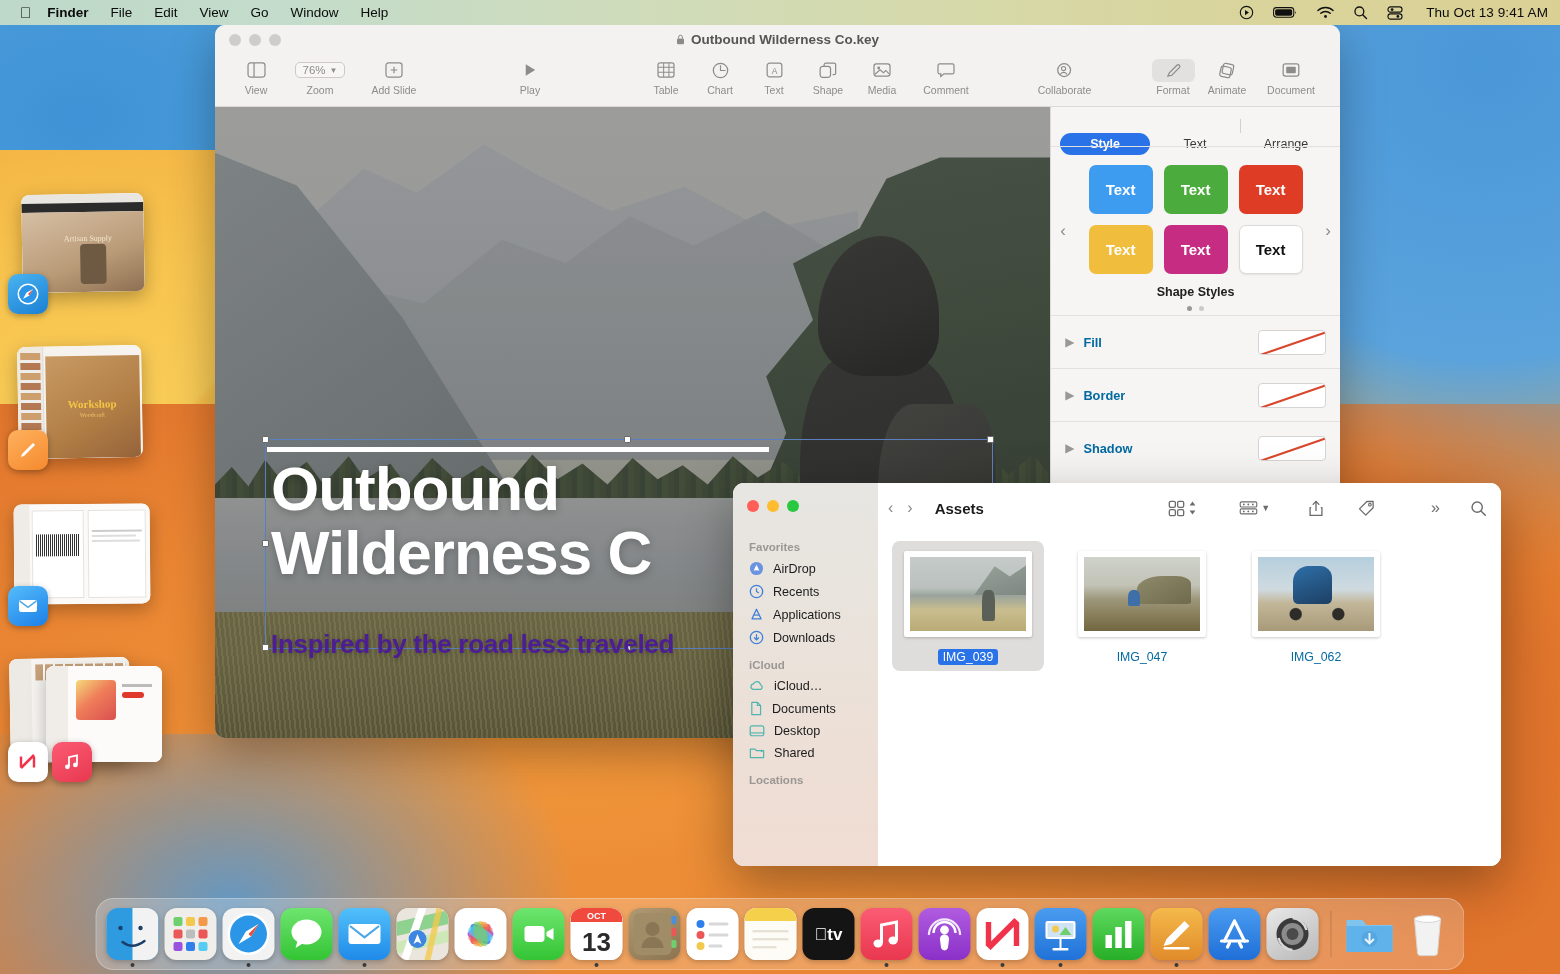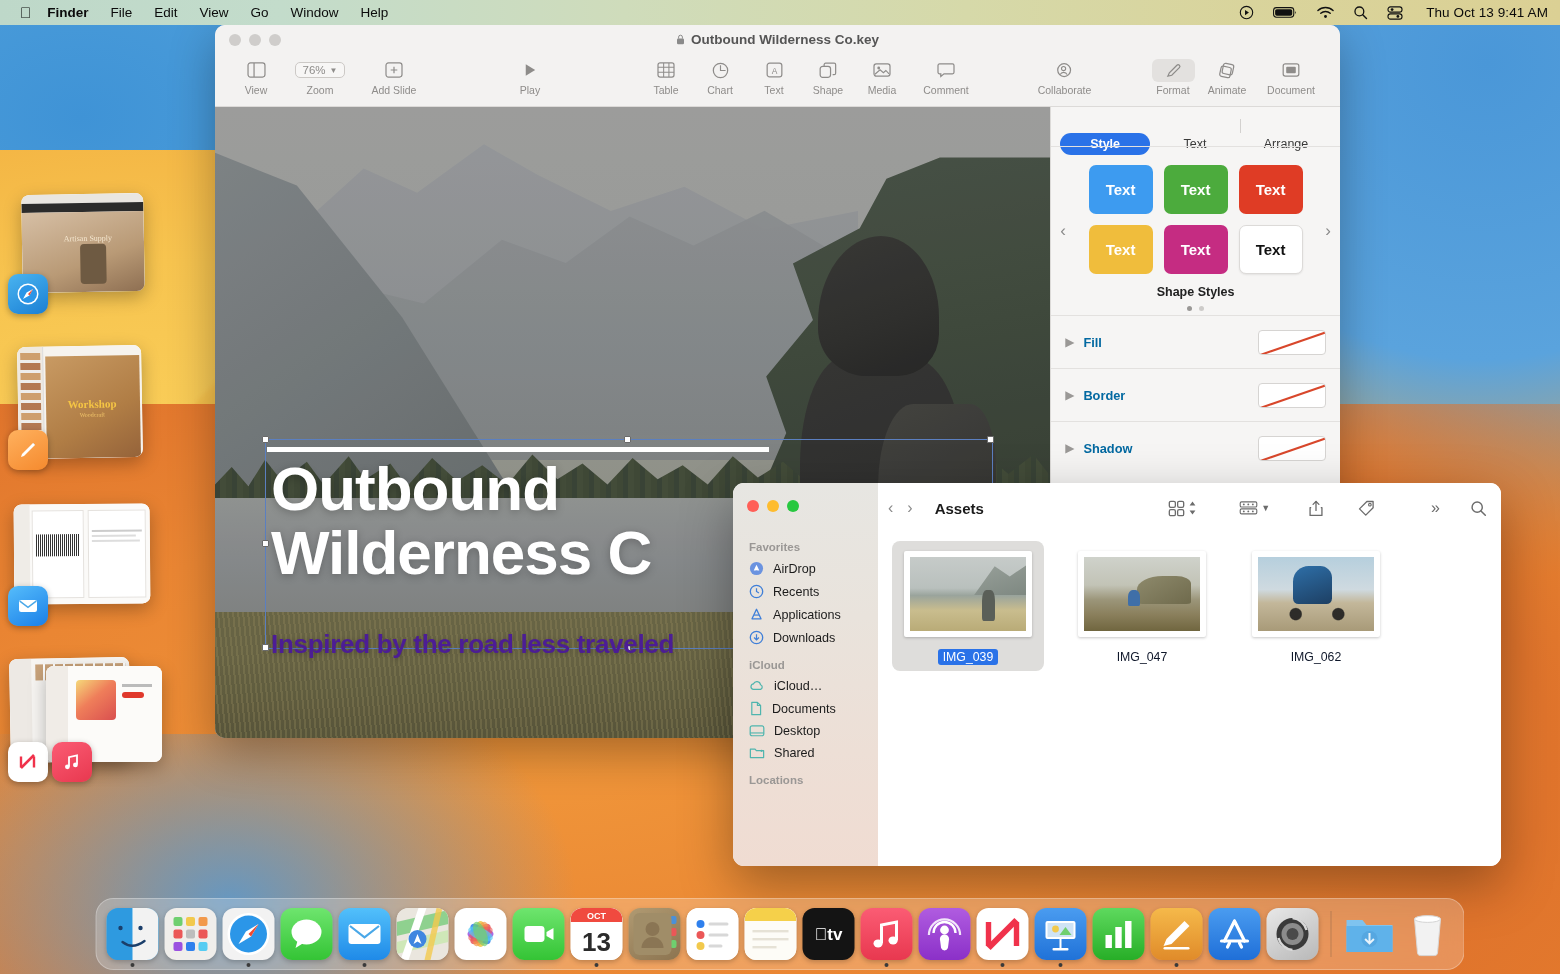--- a/index.html
+++ b/index.html
@@ -284,21 +284,21 @@
   .file-tile {
     width:152px; display:flex; flex-direction:column; align-items:center;
     padding:10px 6px 6px 6px; border-radius:8px;
   }
   .file-tile.selected { background:#dedddb; }
   .thumb-frame {
     background:#fff; padding:6px; border-radius:2px;
     box-shadow:0 1px 3px rgba(0,0,0,.22); line-height:0;
   }
   .thumb { width:116px; height:74px; overflow:hidden; position:relative; }
-  .fname { margin-top:12px; font-size:12.3px; color:#0f172a; padding:1px 5px; border-radius:3px; }
+  .fname { margin-top:12px; font-size:12.3px; color:#0369a1; padding:1px 5px; border-radius:3px; }
   .fname.selected { background:#2a72e8; color:#fff; }
 
   
   .t39 { background:linear-gradient(180deg,#c6cbc9 0%,#b9c0bd 42%,#9aa49c 52%,#c9bd8e 72%,#b9ab77 100%); }
   .t39::before { content:""; position:absolute; left:55%; top:6%; width:50%; height:46%;
     background:linear-gradient(160deg,#9aa29c,#7d8780); clip-path:polygon(0% 100%,36% 14%,62% 44%,100% 0%,100% 100%); }
   .t39::after { content:""; position:absolute; left:62%; top:44%; width:11%; height:42%;
     background:#5a5f58; border-radius:34% 34% 14% 14%; }
   .t47 { background:linear-gradient(180deg,#cfd2cb 0%,#c2c3b6 38%,#9b9579 58%,#8a7f5c 78%,#70663f 100%); }
   .t47::before { content:""; position:absolute; left:46%; top:26%; width:46%; height:38%;

